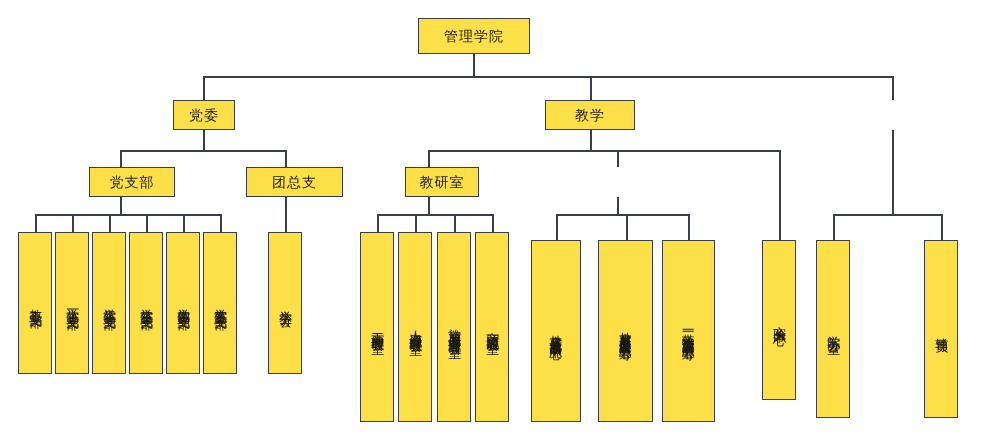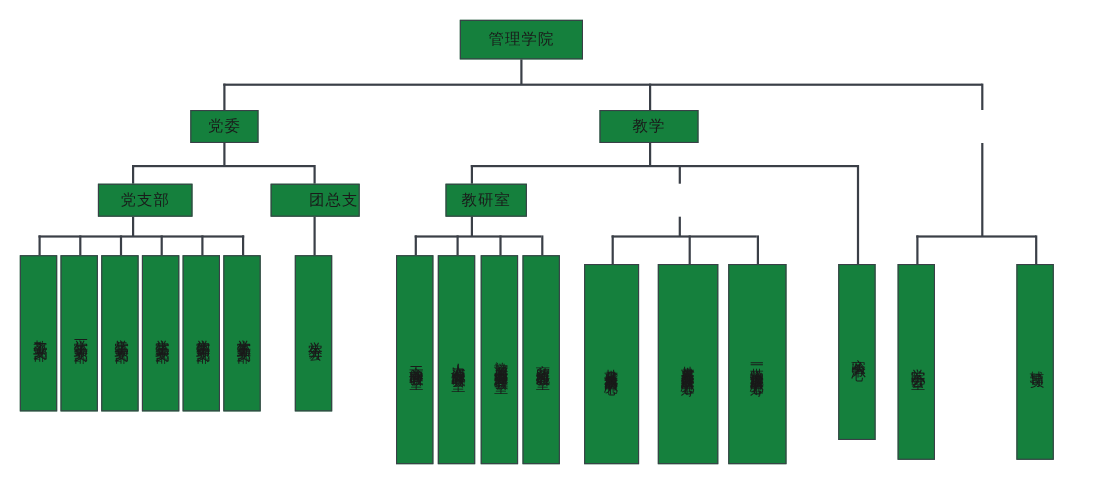--- a/index.html
+++ b/index.html
@@ -13,21 +13,21 @@
     height: 447px;
     background: #ffffff;
     font-family: "DejaVu Sans", "Liberation Sans", sans-serif;
     overflow: hidden;
   }
   
   .node {
     position: absolute;
     box-sizing: border-box;
     border: 1.6px solid #3a3f47;
-    background: #15803d;
+    background: #fde047;
     display: flex;
     align-items: center;
     justify-content: center;
     color: #1a1a1a;
   }
   .node.horiz {
     font-size: 14px;
     letter-spacing: 1px;
     line-height: 1.2;
   }
@@ -96,21 +96,21 @@
   <div class="lineV" style="left:779px; top:150px; height:90px;"></div>
 
   <div class="lineV" style="left:892px; top:130px; height:85px;"></div>
   <div class="lineH" style="left:833px; top:214px; width:109px;"></div>
   <div class="lineV" style="left:833px; top:214px; height:26px;"></div>
   <div class="lineV" style="left:941px; top:214px; height:26px;"></div>
 
   <div class="node horiz" style="left:89px; top:167px; width:86px; height:30px;">
     <span>党支部</span>
   </div>
-  <div class="node horiz" style="left:246px; top:167px; width:81px; height:30px;justify-content:flex-end;">
+  <div class="node horiz" style="left:246px; top:167px; width:97px; height:30px;">
     <span>团总支</span>
   </div>
   <div class="node horiz" style="left:405px; top:167px; width:74px; height:30px;">
     <span>教研室</span>
   </div>
 
   <div class="lineV" style="left:120px; top:197px; height:18px;"></div>
   <div class="lineH" style="left:35px; top:214px; width:187px;"></div>
   <div class="lineV" style="left:35px; top:214px; height:18px;"></div>
   <div class="lineV" style="left:72px; top:214px; height:18px;"></div>

